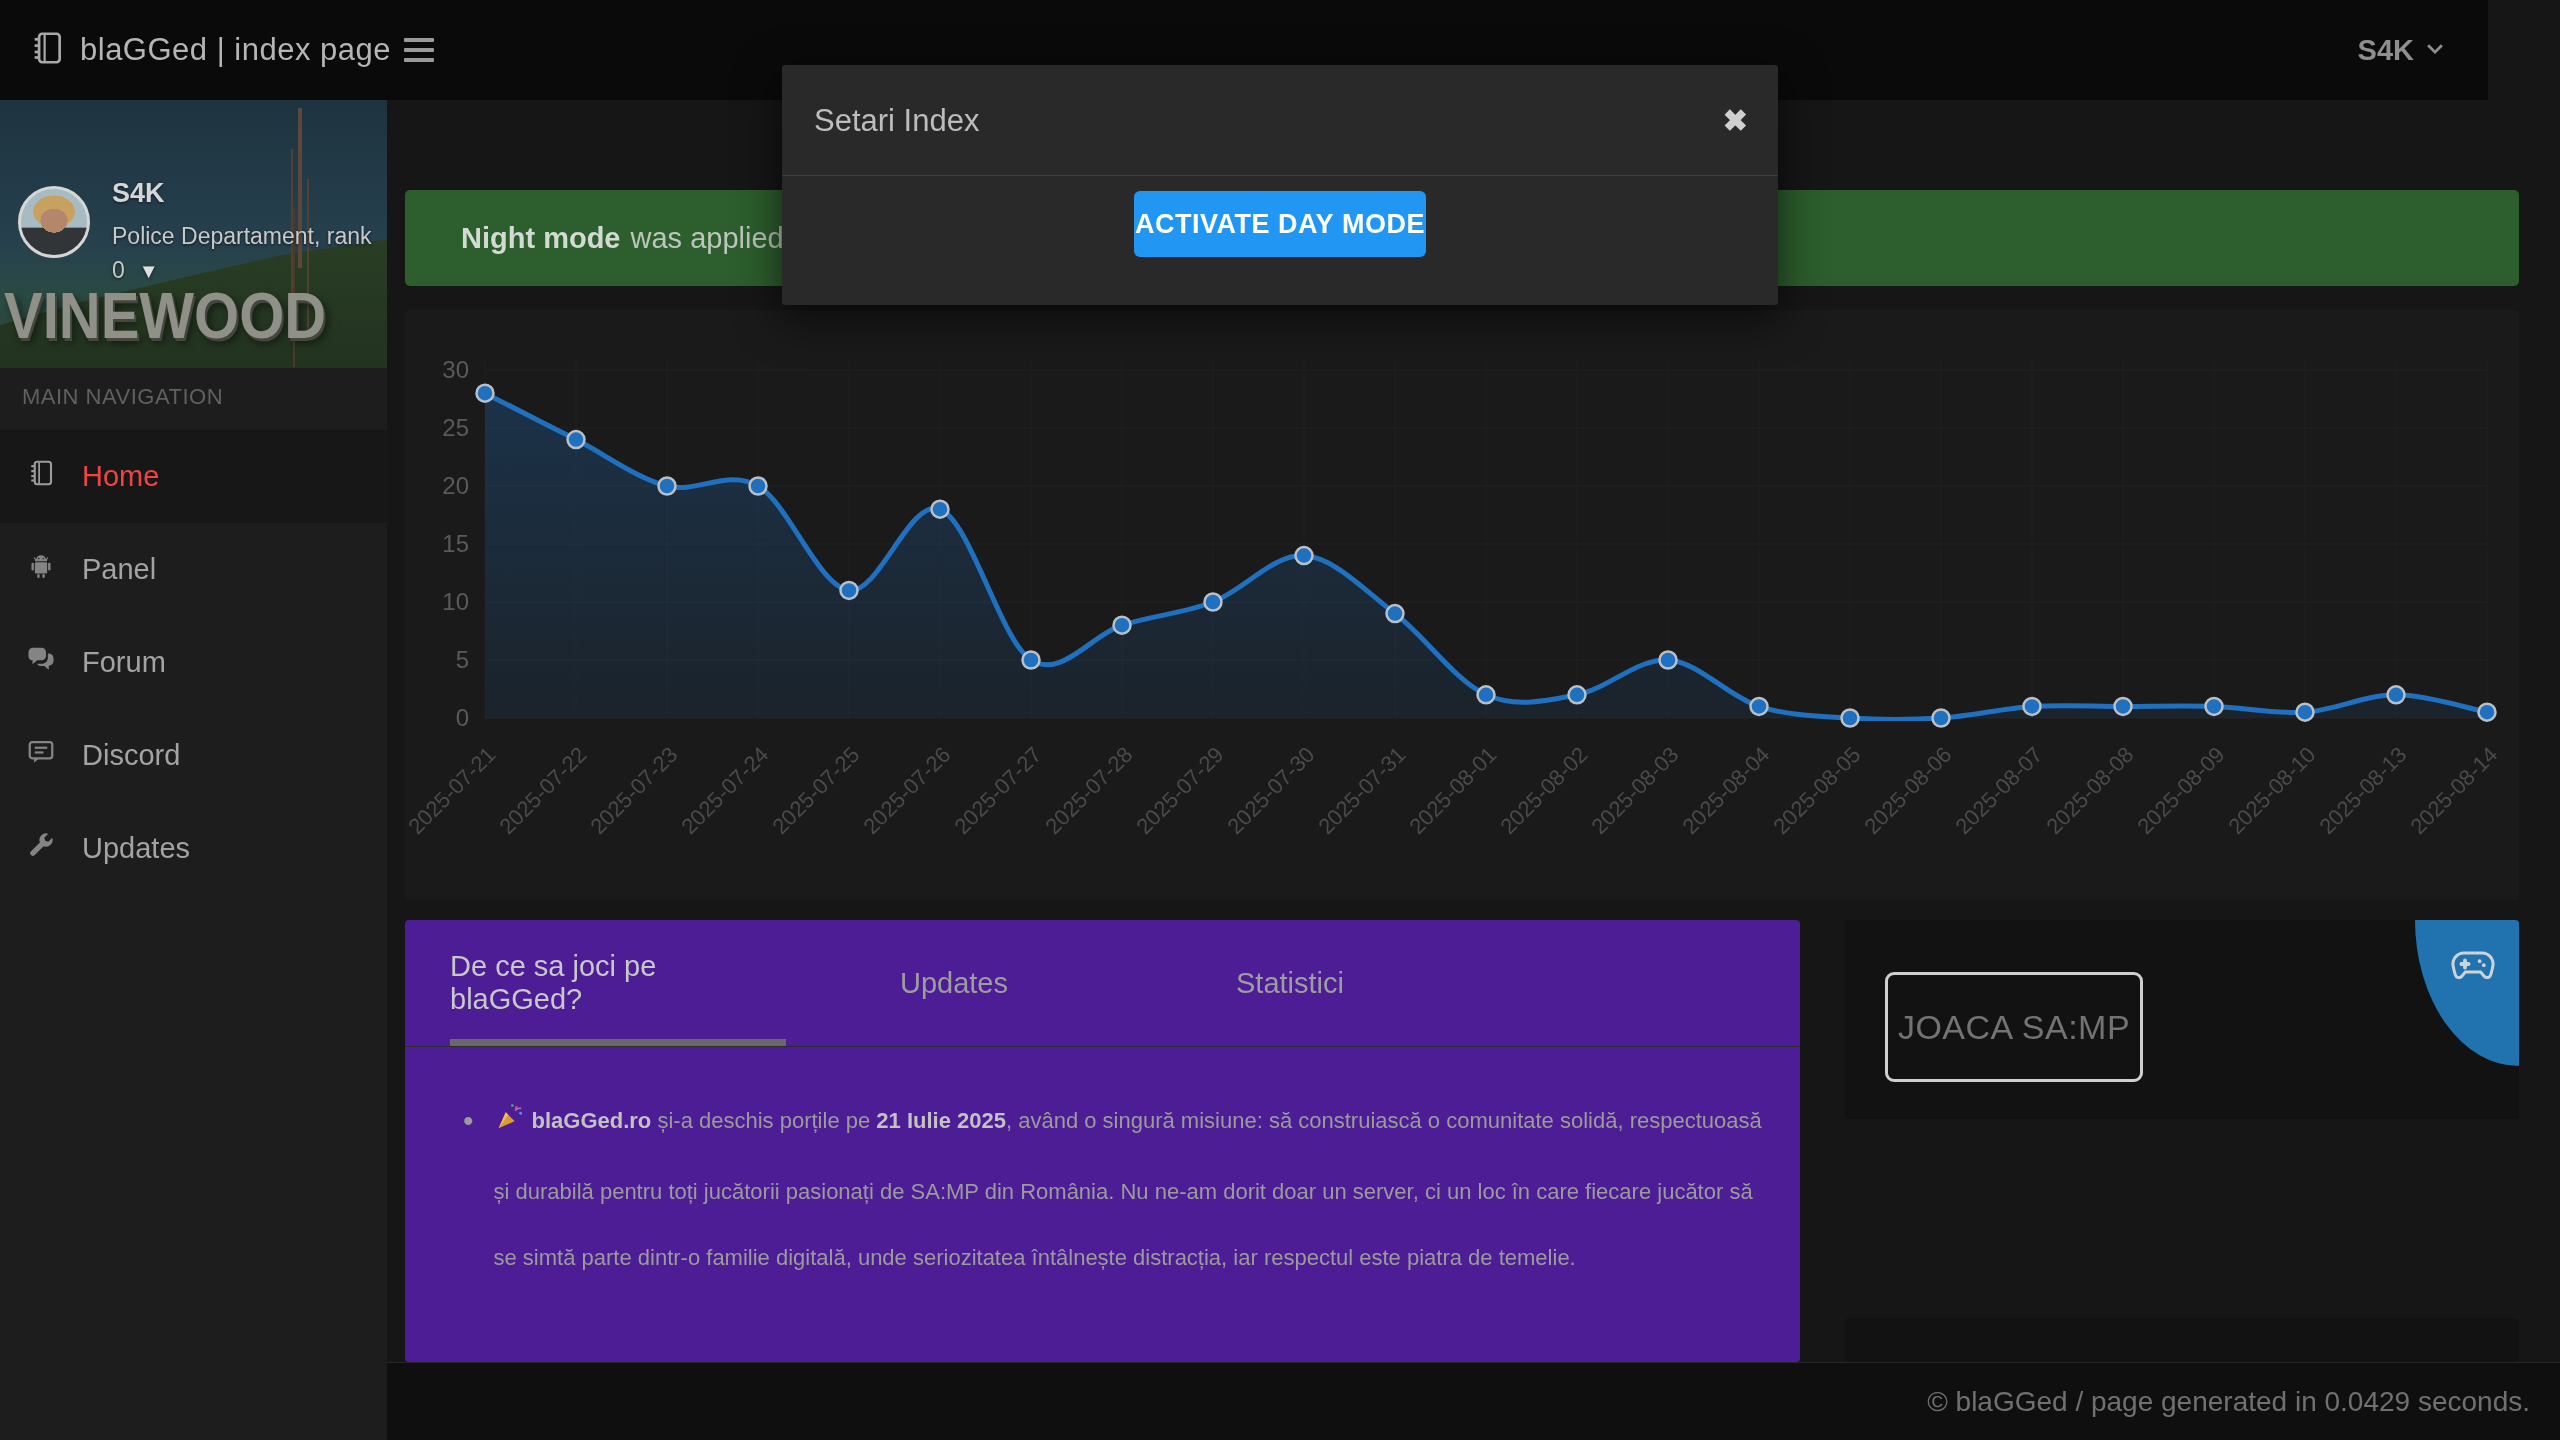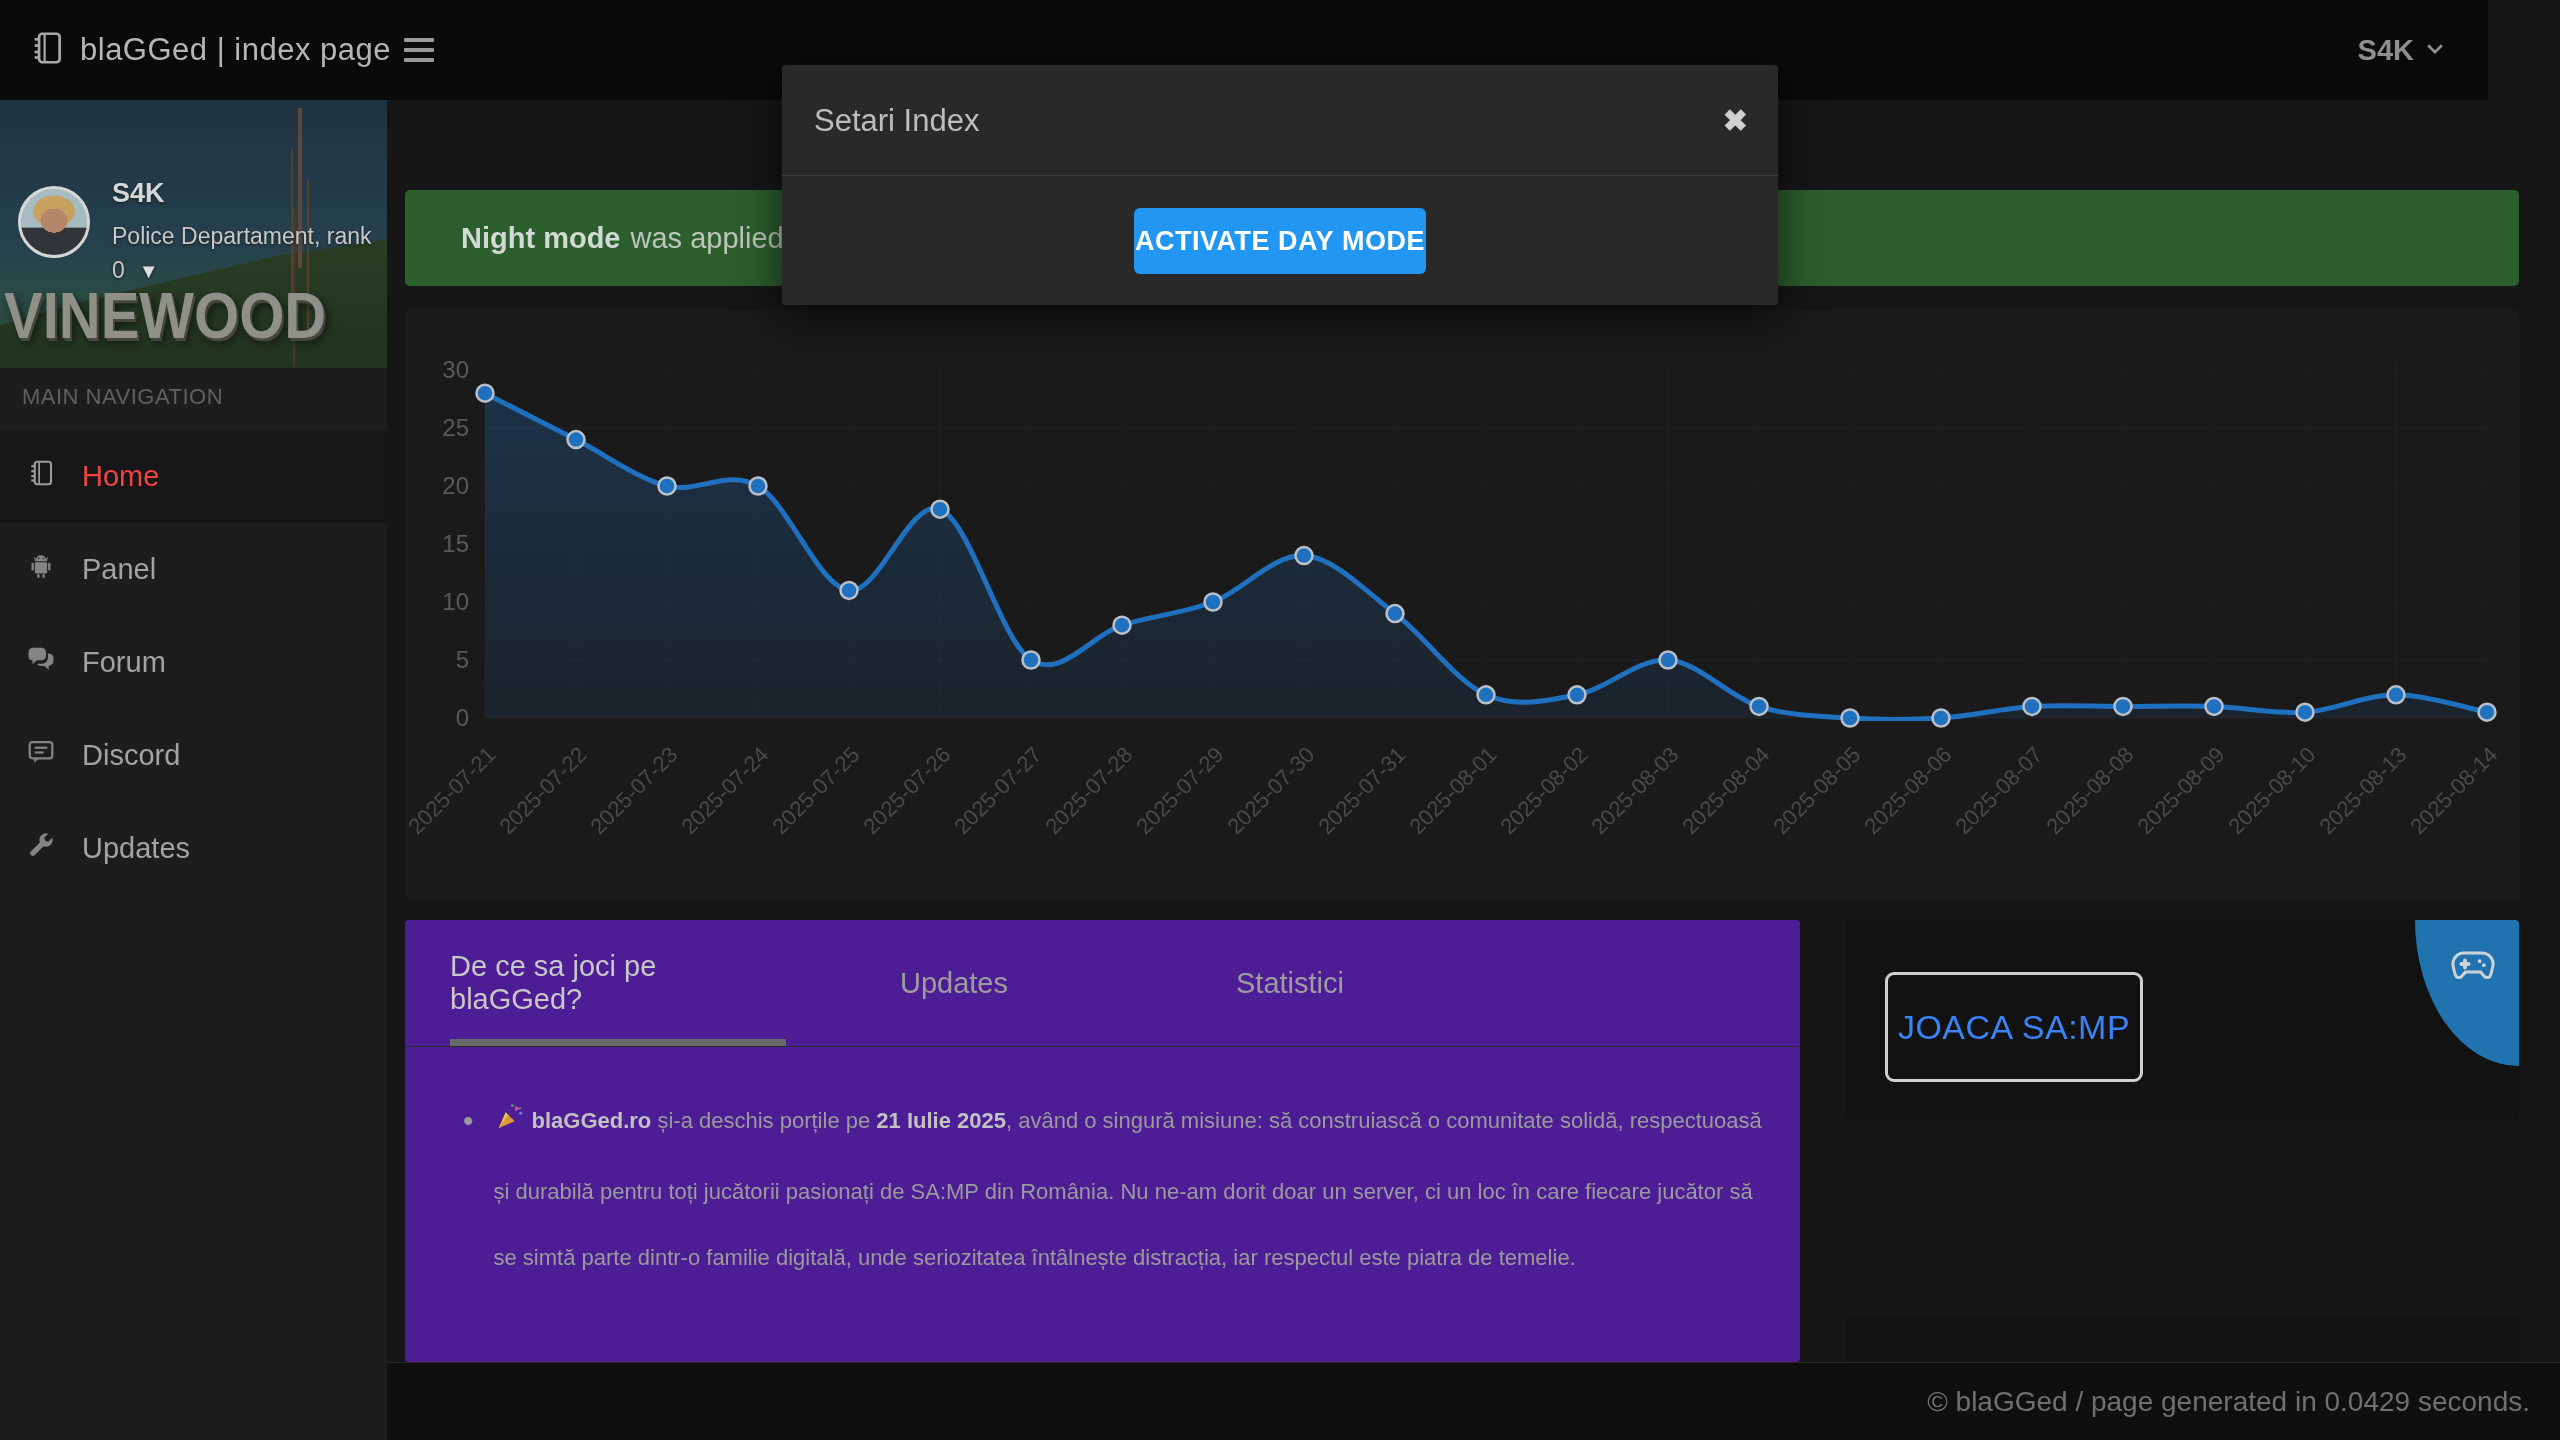--- a/index.html
+++ b/index.html
@@ -67,39 +67,39 @@
 
   
   .side-card { position:absolute; left:1458px; width:674px; background:#121212; border-radius:4px; overflow:hidden; }
   #card-play { top:820px; height:199px; }
   #card-map  { top:1083px; height:124px; }
   #card-extra{ top:1218px; height:44px; }
   .corner-badge { position:absolute; top:0; right:0; width:104px; height:146px; background:#2173b0;
     border-bottom-left-radius:100%; }
   .corner-badge svg { position:absolute; top:20px; right:22px; }
   #play-btn { position:absolute; left:40px; top:52px; width:258px; height:110px; background:transparent;
-    border:3px solid #cfcfcf; border-radius:9px; color:#3b82f6; font-size:34px; font-weight:400;
+    border:3px solid #cfcfcf; border-radius:9px; color:#737373; font-size:34px; font-weight:400;
     font-family:"Liberation Sans", sans-serif; cursor:pointer; letter-spacing:.5px; }
   #map-title { position:absolute; left:40px; top:0; height:124px; display:flex; align-items:center;
     font-size:30px; color:#8d8d8d; letter-spacing:.5px; }
 
   
   #footer { position:absolute; left:387px; top:1362px; width:2173px; height:78px; background:#0f0f0f;
     border-top:1px solid #272727; display:flex; align-items:center; justify-content:flex-end;
     padding-right:30px; color:#707070; font-size:28px;text-align:center; }
 
   
   #modal { position:absolute; left:782px; top:65px; width:996px; height:240px; background:#292929; border-radius:3px;
     box-shadow:0 12px 45px rgba(0,0,0,.65); z-index:20; }
   #modal-header { position:relative; height:111px; border-bottom:1px solid #3e3e3e;padding-left:14px; }
   #modal-title { position:absolute; left:32px; top:0; height:111px; display:flex; align-items:center;
     color:#bdbdbd; font-size:31px; }
   #modal-close { position:absolute; right:30px; top:0; height:111px; display:flex; align-items:center;
     color:#cfcfcf; font-size:30px; font-weight:700; cursor:pointer; }
-  #day-mode-btn { position:absolute; left:50%; transform:translateX(-50%); top:143px; width:292px; height:66px;
+  #day-mode-btn { position:absolute; left:50%; transform:translateX(-50%); top:126px; width:292px; height:66px;
     background:#2196f3; border:none; border-radius:6px; color:#fff; font-size:27px; font-weight:600;
     font-family:"Liberation Sans", sans-serif; letter-spacing:.5px; cursor:pointer; }
   #day-mode-btn b { font-weight:800; }
 
   svg text { font-family:"Liberation Sans", sans-serif; }
 </style>
 </head>
 <body>
 
 <div id="navbar">

